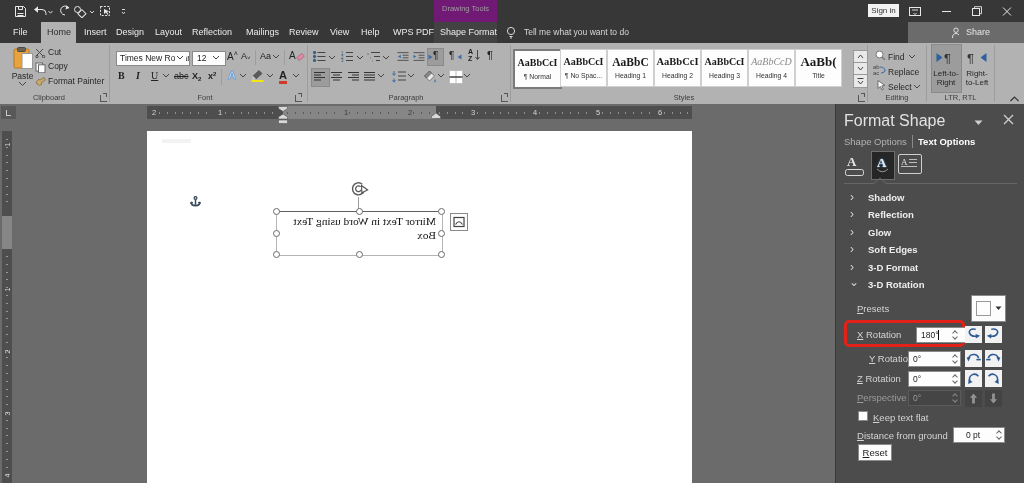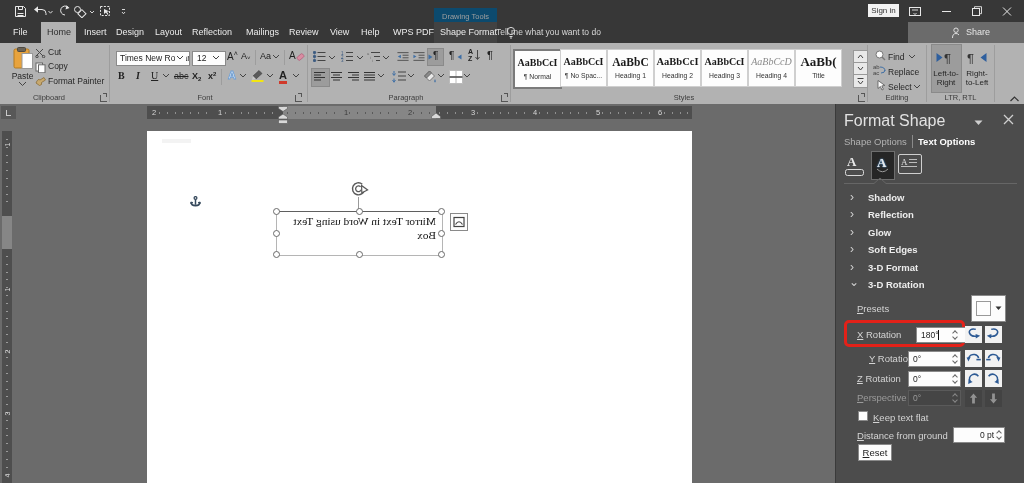--- a/index.html
+++ b/index.html
@@ -69,21 +69,21 @@
       <circle cx="63.5" cy="4.5" r="3"></circle>
         <rect x="65" y="5.8" width="5.8" height="5.8" transform="rotate(45 67.9 8.7)"></rect>
       <path d="M76 6 l2 2 2-2" stroke-width="0.9"></path>
 
       <rect x="86.5" y="1.5" width="9" height="9" stroke-dasharray="2 1.4"></rect>
       <path d="M90 4 l0 5 2-1.6 1.4 2.4 1-0.6 -1.4-2.4 2.4-0.4 z" fill="#e8e8e8" stroke="none"></path>
 
       <path d="M108 4.5 h3 M108 7 l1.5 1.8 1.5 -1.8" stroke-width="0.9"></path>
     </g>
   </svg>
-  <div class="abs" style="left:434px;top:8px;width:63px;height:22px;background:#0c4a6e;color:#9f9f9f;font-size:7.5px;text-align:center;line-height:17px;">Drawing Tools</div>
+  <div class="abs" style="left:434px;top:0;width:63px;height:22px;background:#701a75;color:#9f9f9f;font-size:7.5px;text-align:center;line-height:17px;">Drawing Tools</div>
 
   <div class="abs" style="left:868px;top:4px;width:31px;height:13px;background:#f2f2f2;color:#333;font-size:8px;text-align:center;line-height:13px;">Sign in</div>
   <svg class="abs" style="left:908px;top:5px" width="108" height="13" viewBox="0 0 108 13">
     <g stroke="#e8e8e8" fill="none" stroke-width="1">
       <rect x="1.5" y="2.5" width="11" height="8"></rect>
         <path d="M4 5 h6 M5.5 8 l1.5 1.6 1.5 -1.6" stroke-width="0.9"></path>
       <path d="M34 6.5 h9"></path>
       <rect x="64.5" y="3.5" width="7" height="7"></rect>
         <path d="M66.5 3.5 v-1.8 h7 v7 h-1.8" stroke-width="0.9"></path>
       <path d="M95 2.5 l8 8 M103 2.5 l-8 8"></path>
@@ -105,21 +105,21 @@
   <div class="tab" style="left:361px;">Help</div>
   <div class="tab" style="left:393px;">WPS PDF</div>
   <div class="tab" style="left:440px;">Shape Format</div>
 
   <svg class="abs" style="left:505px;top:4px" width="12" height="14" viewBox="0 0 12 14">
     <g stroke="#d8d8d8" fill="none" stroke-width="1">
       <circle cx="6" cy="5" r="3.6"></circle>
         <path d="M4.5 10.5 h3 M5 12 h2"></path>
     </g>
   </svg>
-  <div class="tab" style="left:496px;color:#d8d8d8;font-size:8.5px;">Tell me what you want to do</div>
+  <div class="tab" style="left:524px;color:#d8d8d8;font-size:8.5px;">Tell me what you want to do</div>
   <svg class="abs" style="left:951px;top:5px" width="11" height="12" viewBox="0 0 11 12">
     <g stroke="#e0e0e0" fill="none" stroke-width="1">
         <circle cx="5" cy="3.2" r="2.2"></circle>
         <path d="M1.5 11 q0 -4.5 3.5 -4.5 q2 0 3 1.5"></path>
       </g>
   </svg>
   <div class="tab" style="left:966px;color:#e6e6e6;">Share</div>
 </div>
 <div class="abs" id="ribbon">
   <div class="vsep" style="left:109px"></div>
@@ -659,17 +659,17 @@
   <div class="pbtnd" style="left:149.4px;top:285.5px;">
       <svg width="17" height="17" viewBox="0 0 17 17">
         <path d="M8.5 13.5 l3.6 -4.2 h-2.2 v-5.8 h-2.8 v5.8 h-2.2 z" fill="#929292"></path>
       </svg>
     </div>
 
   <div class="abs" style="left:22px;top:307px;width:8px;height:8px;background:#fdfdfd;border:1px solid #8a8a8a;"></div>
   <div class="plabel" style="left:37px;top:308px;"><u>K</u>eep text flat</div>
 
   <div class="plabel" style="left:21px;top:326px;"><u>D</u>istance from ground</div>
-  <div class="pinput" style="left:117px;top:323px;width:50px;"><span style="padding-left:26px;">0 pt</span></div>
+  <div class="pinput" style="left:117px;top:323px;width:50px;"><span style="padding-left:12px;">0 pt</span></div>
   <div class="spin" style="left:159px;top:323px;"></div>
 
   <div class="abs" style="left:22px;top:340px;width:32px;height:15px;background:#fdfdfd;border:1px solid #8a8a8a;font-size:9.5px;color:#222;text-align:center;line-height:15px;"><u>R</u>eset</div>
 </div>
 
 </body></html>

